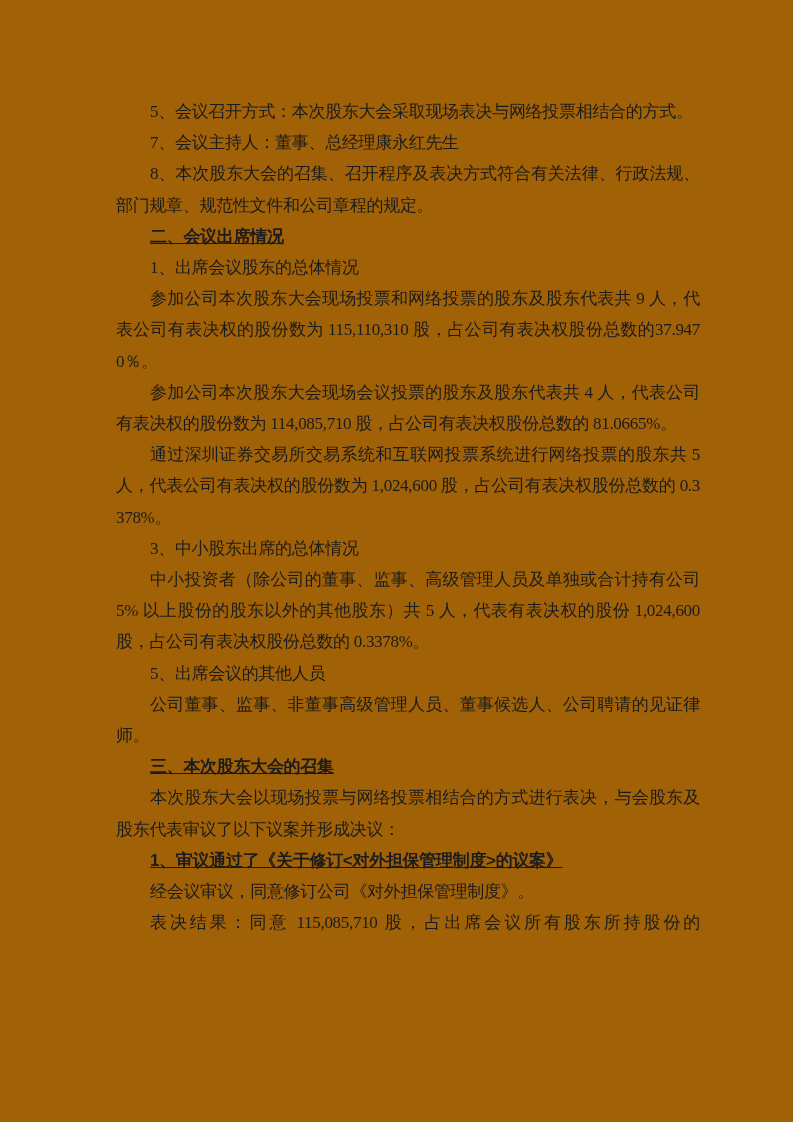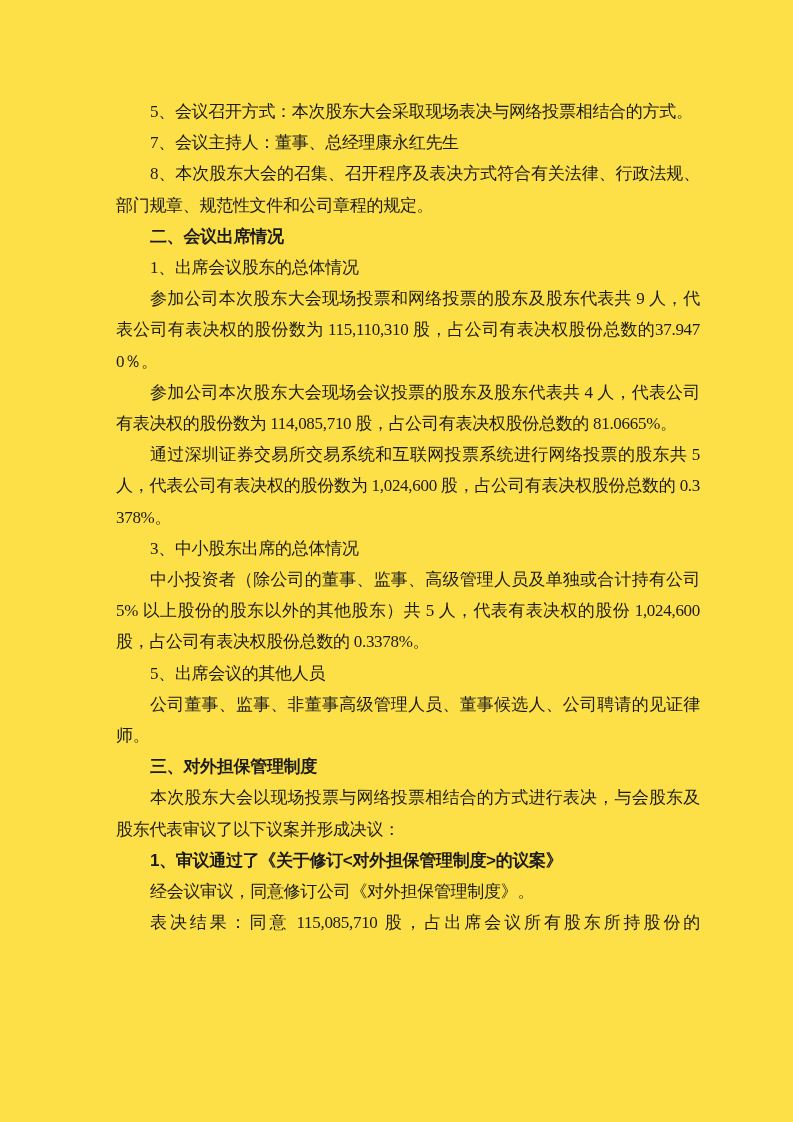--- a/index.html
+++ b/index.html
@@ -5,21 +5,21 @@
   * { box-sizing: border-box; }
   html, body {
     margin: 0;
     padding: 0;
     background: #ffffff;
   }
   .page {
     position: relative;
     width: 793px;
     height: 1122px;
-    background: #fde047;
+    background: #a16207;
     overflow: hidden;
     font-family: "Liberation Serif", "DejaVu Serif", serif;
   }
   .content {
     position: absolute;
     left: 116px;
     top: 96px;
     width: 584px;
   }
   p.para {
@@ -30,20 +30,21 @@
     line-height: 31.2px;
     color: #1b1b1b;
     text-align: justify;
     text-justify: inter-character;
     text-indent: 2em;
     word-break: break-all;
   }
   p.para.heading {
     font-weight: bold;
     font-family: "Liberation Sans", "DejaVu Sans", sans-serif;
+    text-decoration: underline;
   }
   p.para.continued {
     text-align-last: justify;
   }
 </style>
 </head>
 <body>
 
 <div class="page">
   <div class="content">
@@ -52,19 +53,19 @@
       <p class="para body">8、本次股东大会的召集、召开程序及表决方式符合有关法律、行政法规、部门规章、规范性文件和公司章程的规定。</p>
       <p class="para heading">二、会议出席情况</p>
       <p class="para body">1、出席会议股东的总体情况</p>
       <p class="para body">参加公司本次股东大会现场投票和网络投票的股东及股东代表共 9 人，代表公司有表决权的股份数为 115,110,310 股，占公司有表决权股份总数的37.9470％。</p>
       <p class="para body">参加公司本次股东大会现场会议投票的股东及股东代表共 4 人，代表公司有表决权的股份数为 114,085,710 股，占公司有表决权股份总数的 81.0665%。</p>
       <p class="para body">通过深圳证券交易所交易系统和互联网投票系统进行网络投票的股东共 5 人，代表公司有表决权的股份数为 1,024,600 股，占公司有表决权股份总数的 0.3378%。</p>
       <p class="para body">3、中小股东出席的总体情况</p>
       <p class="para body">中小投资者（除公司的董事、监事、高级管理人员及单独或合计持有公司 5% 以上股份的股东以外的其他股东）共 5 人，代表有表决权的股份 1,024,600 股，占公司有表决权股份总数的 0.3378%。</p>
       <p class="para body">5、出席会议的其他人员</p>
       <p class="para body">公司董事、监事、非董事高级管理人员、董事候选人、公司聘请的见证律师。</p>
-      <p class="para heading">三、对外担保管理制度</p>
+      <p class="para heading">三、本次股东大会的召集</p>
       <p class="para body">本次股东大会以现场投票与网络投票相结合的方式进行表决，与会股东及股东代表审议了以下议案并形成决议：</p>
       <p class="para heading">1、审议通过了《关于修订&lt;对外担保管理制度&gt;的议案》</p>
       <p class="para body">经会议审议，同意修订公司《对外担保管理制度》。</p>
       <p class="para body continued">表决结果：同意 115,085,710 股，占出席会议所有股东所持股份的</p>
     </div>
 </div>
 
 </body></html>

